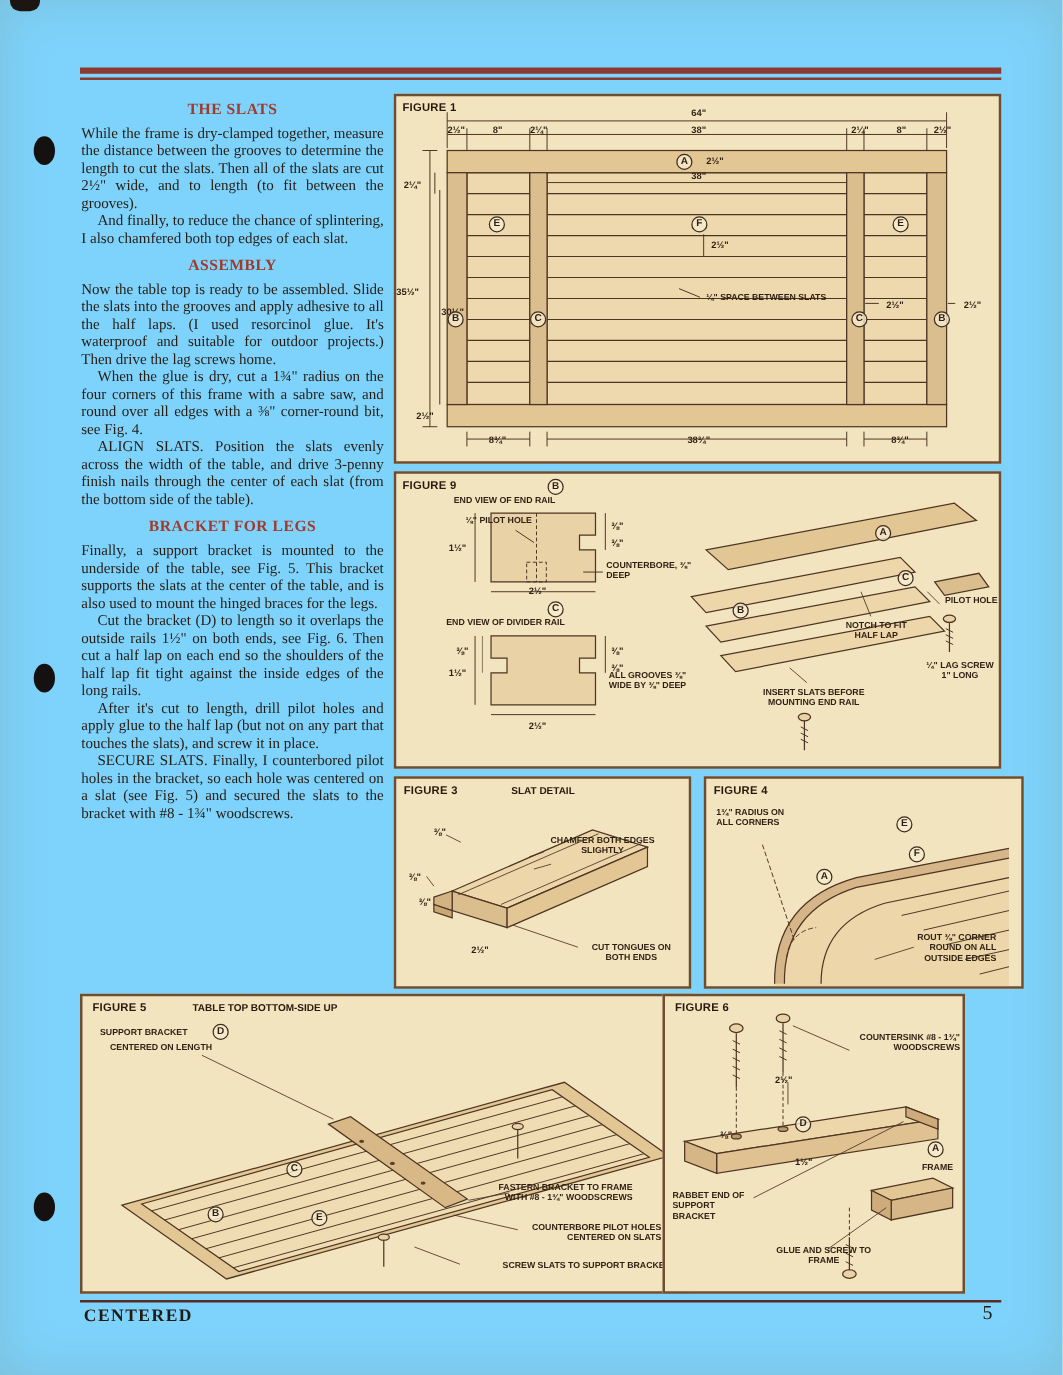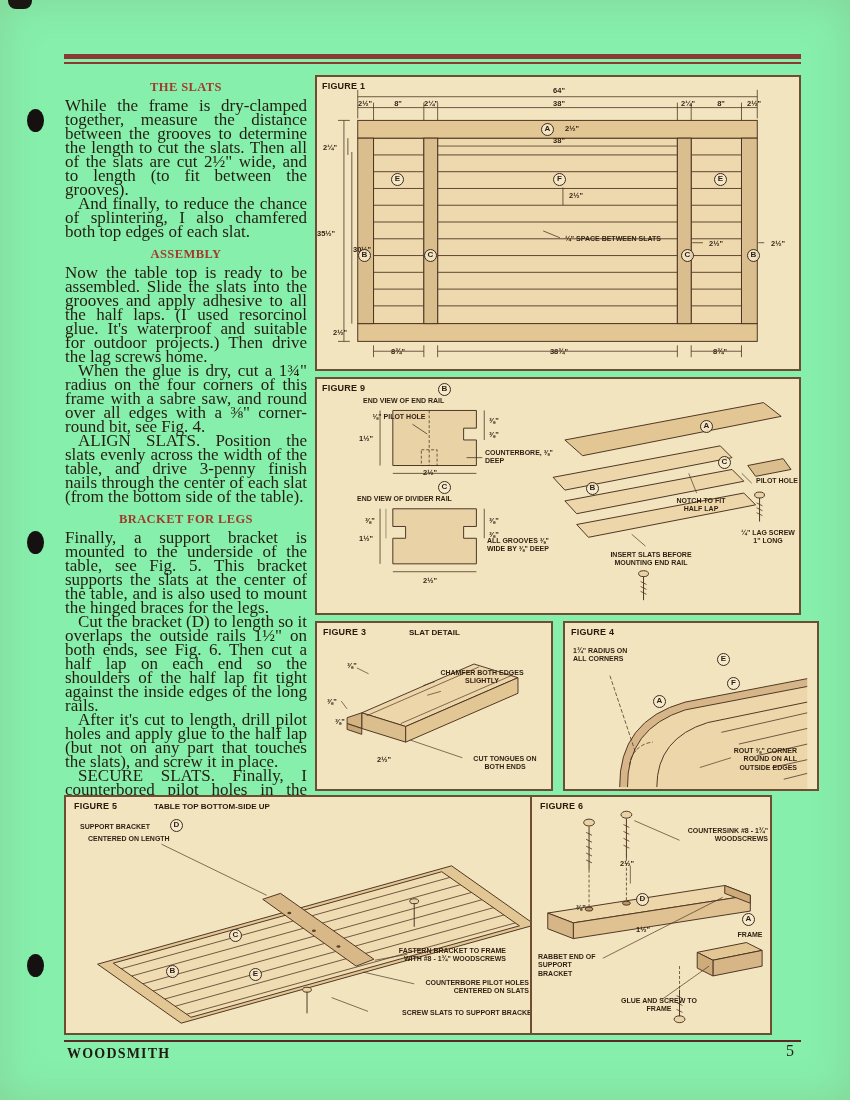--- a/index.html
+++ b/index.html
@@ -1,33 +1,33 @@
 <!DOCTYPE html>
 <html><head>
 <meta charset="utf-8">
 <style>
   * { margin:0; padding:0; box-sizing:border-box; }
   html,body { background:#efe7cf; }
   body { width:850px; height:1100px; position:relative; overflow:hidden;
          font-family:"Liberation Serif",serif; }
-  .page { position:absolute; inset:0; background:#86efac;
+  .page { position:absolute; inset:0; background:#7dd3fc;
           box-shadow: inset 0 0 40px rgba(120,100,60,.18); }
   .corner-mark { position:absolute; left:8px; top:0; width:24px; height:9px;
                  background:#1c1612; border-radius:0 0 8px 8px; }
   .hole { position:absolute; left:27px; width:17px; height:23px;
           background:#141110; border-radius:50%; }
   .rule-top { position:absolute; left:64px; top:54px; width:737px; }
   .rule-top .r1 { height:5px; background:#8a3a31; }
   .rule-top .r2 { height:2px; background:#8a3a31; margin-top:3px; }
 
   .leftcol { position:absolute; left:65px; top:78px; width:242px; color:#271c12; }
   .heading { font-size:12.5px; font-weight:bold; color:#a23a2c; text-align:center;
              letter-spacing:.4px; margin:8px 0 4px; }
   .leftcol .heading:first-child { margin-top:2px; }
-  .para { font-size:17px; line-height:14px; text-align:justify; }
+  .para { font-size:12px; line-height:14px; text-align:justify; }
   .para.ind { text-indent:13px; }
 
   .figbox { position:absolute; background:#f2e4bf; border:2px solid #6d4e33; }
   svg.draw { position:absolute; inset:0; width:100%; height:100%; }
   .figtitle { position:absolute; font:bold 9px "Liberation Sans",sans-serif;
               color:#29180c; letter-spacing:.2px; white-space:nowrap; }
   .figsub { position:absolute; font:bold 8px "Liberation Sans",sans-serif;
             color:#29180c; white-space:nowrap; }
   .lbl { position:absolute; font:bold 7px "Liberation Sans",sans-serif;
          color:#2e1f12; line-height:1.2; }
@@ -370,16 +370,16 @@
     <div class="circ" style="left:104px;top:96px">D</div>
     <div class="dim" style="left:44px;top:106px">⅜"</div>
     <div class="dim" style="left:104px;top:128px">1½"</div>
     <div class="lbl" style="left:6px;top:156px;width:66px">RABBET END OF SUPPORT BRACKET</div>
     <div class="circ" style="left:210px;top:116px">A</div>
     <div class="lbl c" style="left:196px;top:134px;width:44px">FRAME</div>
     <div class="lbl c" style="left:88px;top:200px;width:78px">GLUE AND SCREW TO FRAME</div>
   </div>
 
   <div class="footer-rule"></div>
-  <div class="brand">WOODSMITH</div>
+  <div class="brand">CENTERED</div>
   <div class="pagenum">5</div>
 
 </div>
 
 </body></html>

